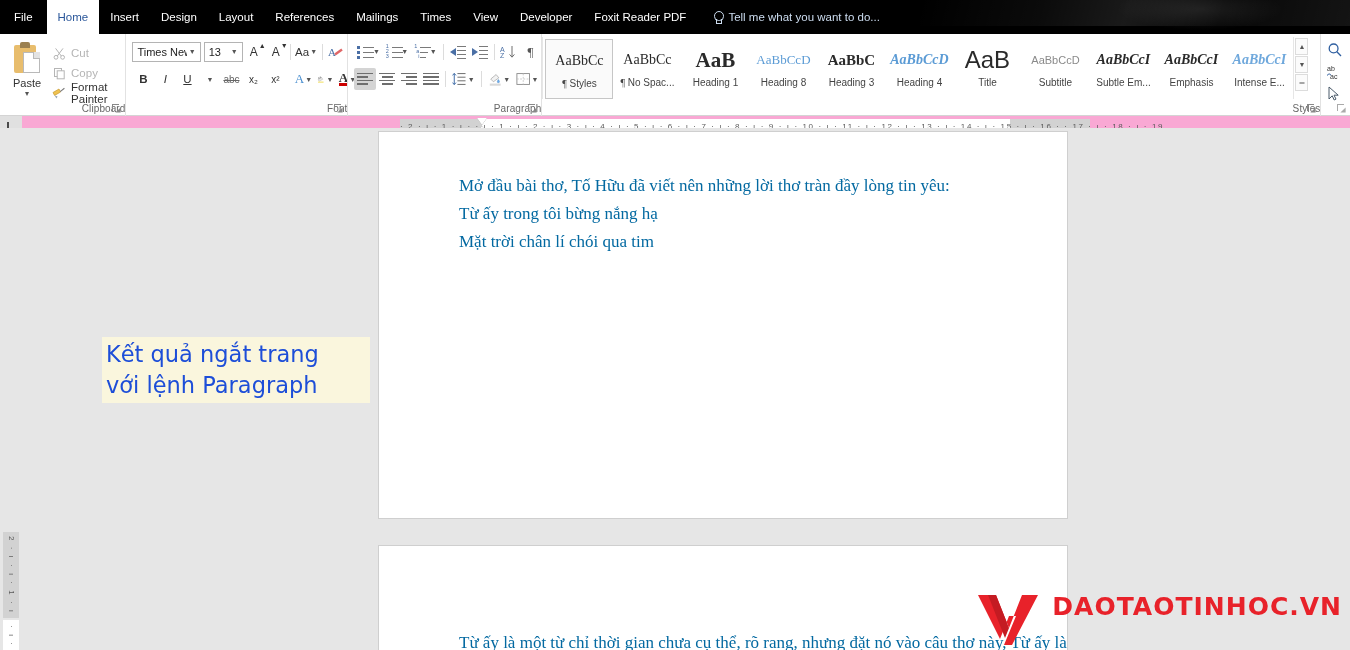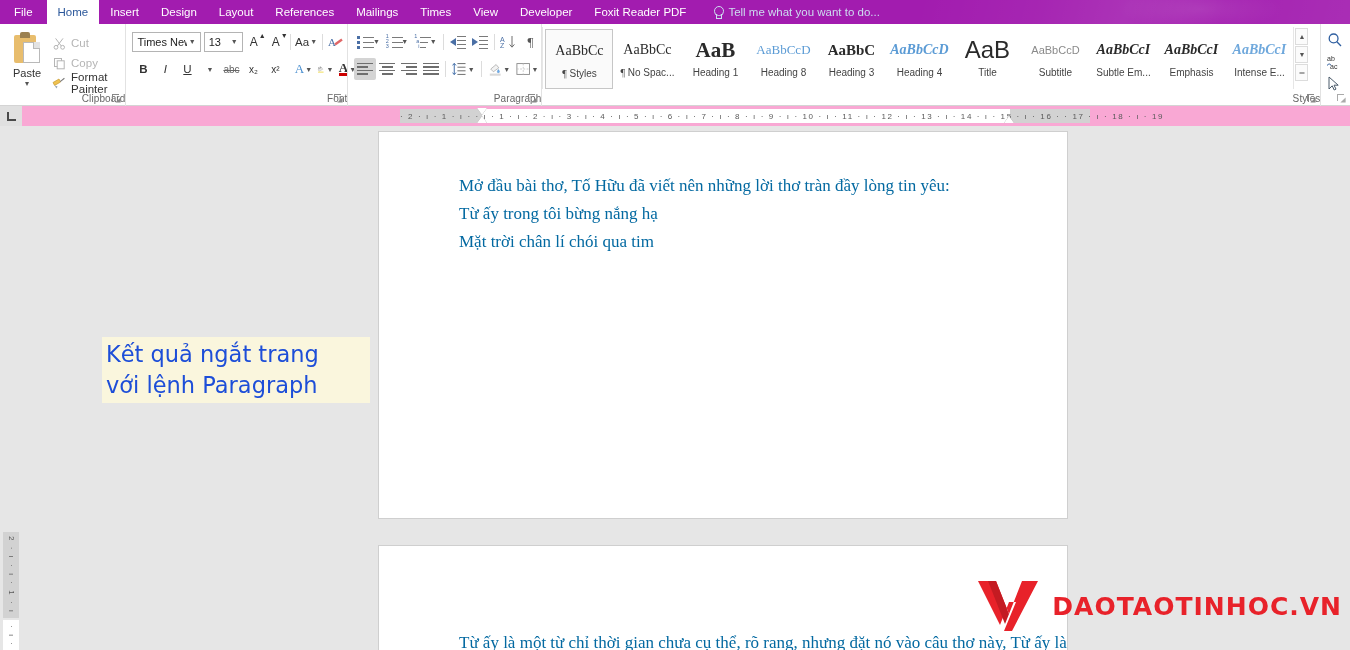--- a/index.html
+++ b/index.html
@@ -8,21 +8,21 @@
     width:1350px; height:650px;
     font-family:"Liberation Sans", sans-serif;
     background:#e6e6e6;
     overflow:hidden;
     position:relative;
     -webkit-font-smoothing:antialiased;
   }
 
   
   .tabbar {
-    height:24px; background:#a21caf; display:flex; align-items:stretch;
+    height:34px; background:#000000; display:flex; align-items:stretch;
     position:relative;
   }
   .tabbar .tab {
     color:#ffffff; font-size:11.5px; padding:0 11px;
     display:flex; align-items:center; cursor:default; white-space:nowrap;
   }
   .tabbar .tab.file { padding:0 14px; }
   .tabbar .tab.active {
     background:#ffffff; color:#2b579a;
   }
@@ -245,21 +245,21 @@
     background:#faf6dd; display:flex; flex-direction:column; justify-content:center;
     padding-left:4px;
   }
   .callout span{
     color:#1d4ed8; font-size:22.5px; line-height:31px; white-space:nowrap;
     font-family:"DejaVu Sans", sans-serif;
   }
 
   
   .wm{
-    position:absolute; right:8px; bottom:16px; display:flex; align-items:center; gap:12px;
+    position:absolute; right:8px; bottom:2px; display:flex; align-items:flex-start; gap:12px;
   }
   .wm .vlogo{ width:64px; height:56px; }
   .wm .wt{
     font-family:"DejaVu Sans", sans-serif; font-weight:bold; font-size:25px;
     color:#e8222a; letter-spacing:1px; white-space:nowrap;
   }
 </style>
 </head>
 <body>
 

